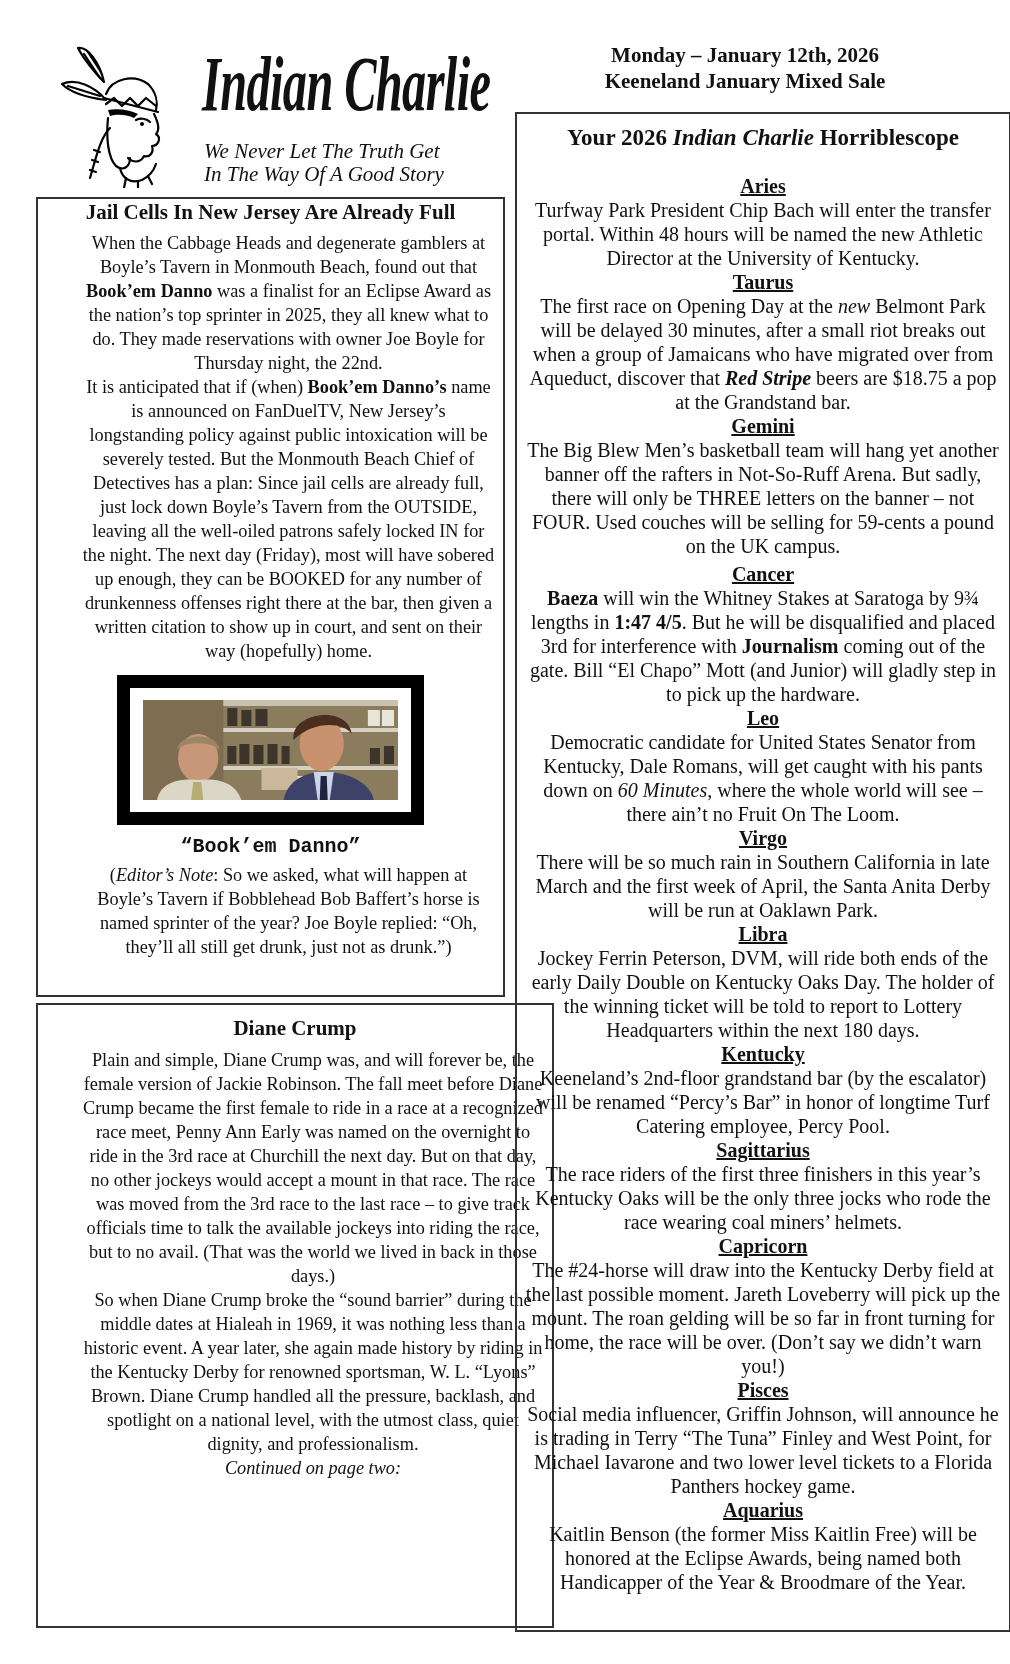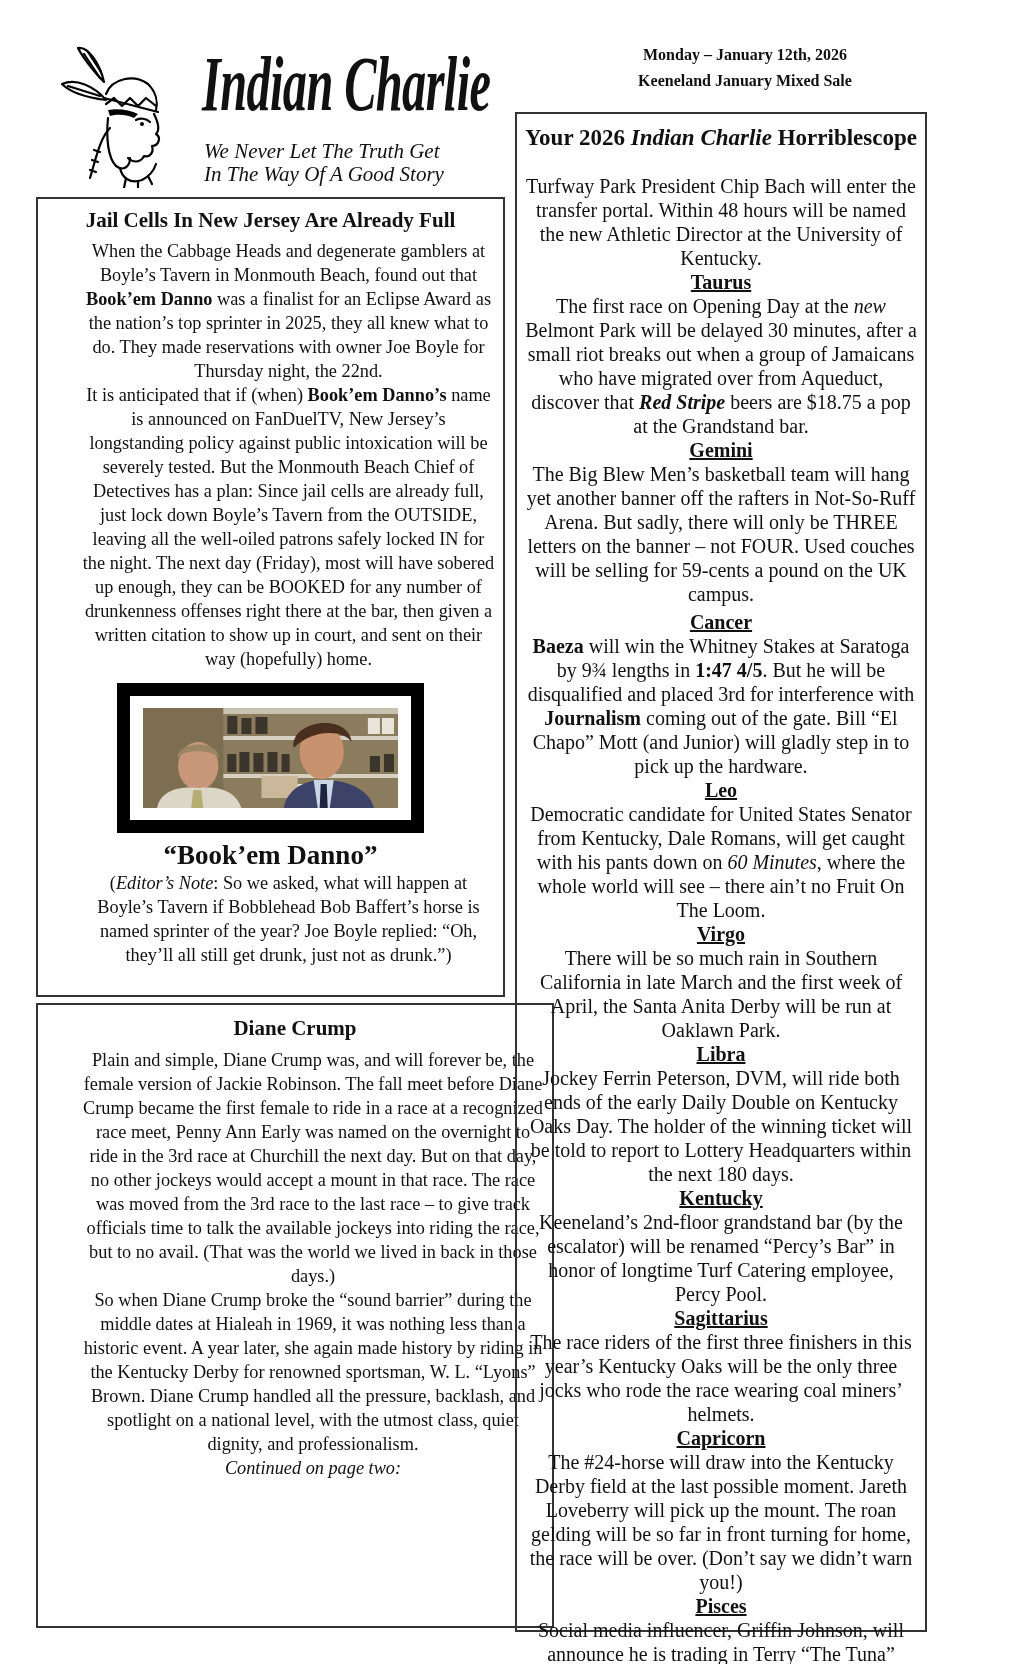--- a/index.html
+++ b/index.html
@@ -6,36 +6,36 @@
   body { width: 1010px; height: 1664px; position: relative; overflow: hidden;
          font-family: "Liberation Serif", "DejaVu Serif", serif; color: #111; }
   .masthead { position: absolute; left: 60px; top: 38px; width: 440px; height: 150px; }
   .logo-icon { position: absolute; left: 0; top: 0; width: 112px; height: 150px; }
   .brand-title { position: absolute; left: 142px; top: 4px; font-family: "Liberation Serif", serif;
                  font-style: italic; font-weight: bold; font-size: 78px; line-height: 84px;
                  transform: scaleX(0.62); transform-origin: left top; white-space: nowrap; letter-spacing: -1px; }
   .tagline { position: absolute; left: 144px; top: 102px; font-style: italic; font-weight: normal;
              font-size: 21px; line-height: 23px; white-space: nowrap; }
   .dateline { position: absolute; left: 515px; top: 42px; width: 460px; text-align: center;
-              font-weight: bold; font-size: 16px; line-height: 26px; }
+              font-weight: bold; font-size: 21px; line-height: 26px; }
   .box { position: absolute; border: 2px solid #333; box-sizing: border-box; text-align: center; }
   .box-left-1 { left: 36px; top: 197px; width: 469px; height: 800px; }
   .box-left-2 { left: 36px; top: 1003px; width: 518px; height: 625px; }
-  .box-right { left: 515px; top: 112px; width: 412px; height: 1520px; }
+  .box-right { left: 515px; top: 112px; width: 496px; height: 1520px; }
   .box h2 { margin: 0; font-weight: bold; font-size: 21px; line-height: 26px; }
   .box p { margin: 0; font-size: 18.3px; line-height: 24px; }
-  .box-left-1 h2 { margin-top: 8px; margin-bottom: 6px; }
+  .box-left-1 h2 { margin-bottom: 6px; }
   .box-left-2 h2 { margin-top: 10px; margin-bottom: 7px; }
   .box-left-1 .body, .box-left-2 .body { padding: 0 8px; margin-left: 36px; }
   .photo-frame { margin: 12px auto 0; width: 307px; height: 150px; background: #000;
                  padding: 13px; box-sizing: border-box; }
   .photo-mat { width: 100%; height: 100%; background: #fff; padding: 12px 13px; box-sizing: border-box; }
   .photo { width: 100%; height: 100%; position: relative; overflow: hidden;
            background: linear-gradient(180deg, #8a7b5d 0%, #9b8a68 40%, #a59577 100%); }
-  .caption { font-weight: bold; font-size: 27px; line-height: 32px; margin-top: 6px; }
+  .caption { font-weight: bold; font-size: 20px; line-height: 32px; margin-top: 6px; font-family: Liberation Mono, monospace; }
   .editor-note { margin-top: 8px; }
   .continued { font-style: italic; }
   .horo-title { font-size: 23px; line-height: 28px; font-weight: bold; margin-top: 10px; margin-bottom: 22px; }
   .horo-title i { font-weight: bold; }
   .sign h3 { margin: 0; font-size: 20px; line-height: 24px; font-weight: bold; text-decoration: underline; }
   .sign p { margin: 0; padding: 0 6px; font-size: 20px; line-height: 24px; }
   .gap { height: 4px; }
 </style>
 </head>
 <body>
@@ -133,20 +133,21 @@
     <p>Plain and simple, Diane Crump was, and will forever be, the female version of Jackie Robinson. The fall meet before Diane Crump became the first female to ride in a race at a recognized race meet, Penny Ann Early was named on the overnight to ride in the 3rd race at Churchill the next day. But on that day, no other jockeys would accept a mount in that race. The race was moved from the 3rd race to the last race – to give track officials time to talk the available jockeys into riding the race, but to no avail. (That was the world we lived in back in those days.)</p>
     <p>So when Diane Crump broke the “sound barrier” during the middle dates at Hialeah in 1969, it was nothing less than a historic event. A year later, she again made history by riding in the Kentucky Derby for renowned sportsman, W. L. “Lyons” Brown. Diane Crump handled all the pressure, backlash, and spotlight on a national level, with the utmost class, quiet dignity, and professionalism.</p>
     <p class="continued">Continued on page two:</p>
   </div>
 </div>
 
 <div class="box box-right">
   <div class="horo-title"><span>Your 2026 </span><i>Indian Charlie</i><span> Horriblescope</span></div>
 
   <div class="sign">
+    <h3>Aries</h3>
     <p>Turfway Park President Chip Bach will enter the transfer portal. Within 48 hours will be named the new Athletic Director at the University of Kentucky.</p>
   </div>
   <div class="sign">
     <h3>Taurus</h3>
     <p><span>The first race on Opening Day at the </span><i>new</i><span> Belmont Park will be delayed 30 minutes, after a small riot breaks out when a group of Jamaicans who have migrated over from Aqueduct, discover that </span><b><i>Red Stripe</i></b><span> beers are $18.75 a pop at the Grandstand bar.</span></p>
   </div>
   <div class="sign">
     <h3>Gemini</h3>
     <p>The Big Blew Men’s basketball team will hang yet another banner off the rafters in Not-So-Ruff Arena. But sadly, there will only be THREE letters on the banner – not FOUR. Used couches will be selling for 59-cents a pound on the UK campus.</p>
   </div>

